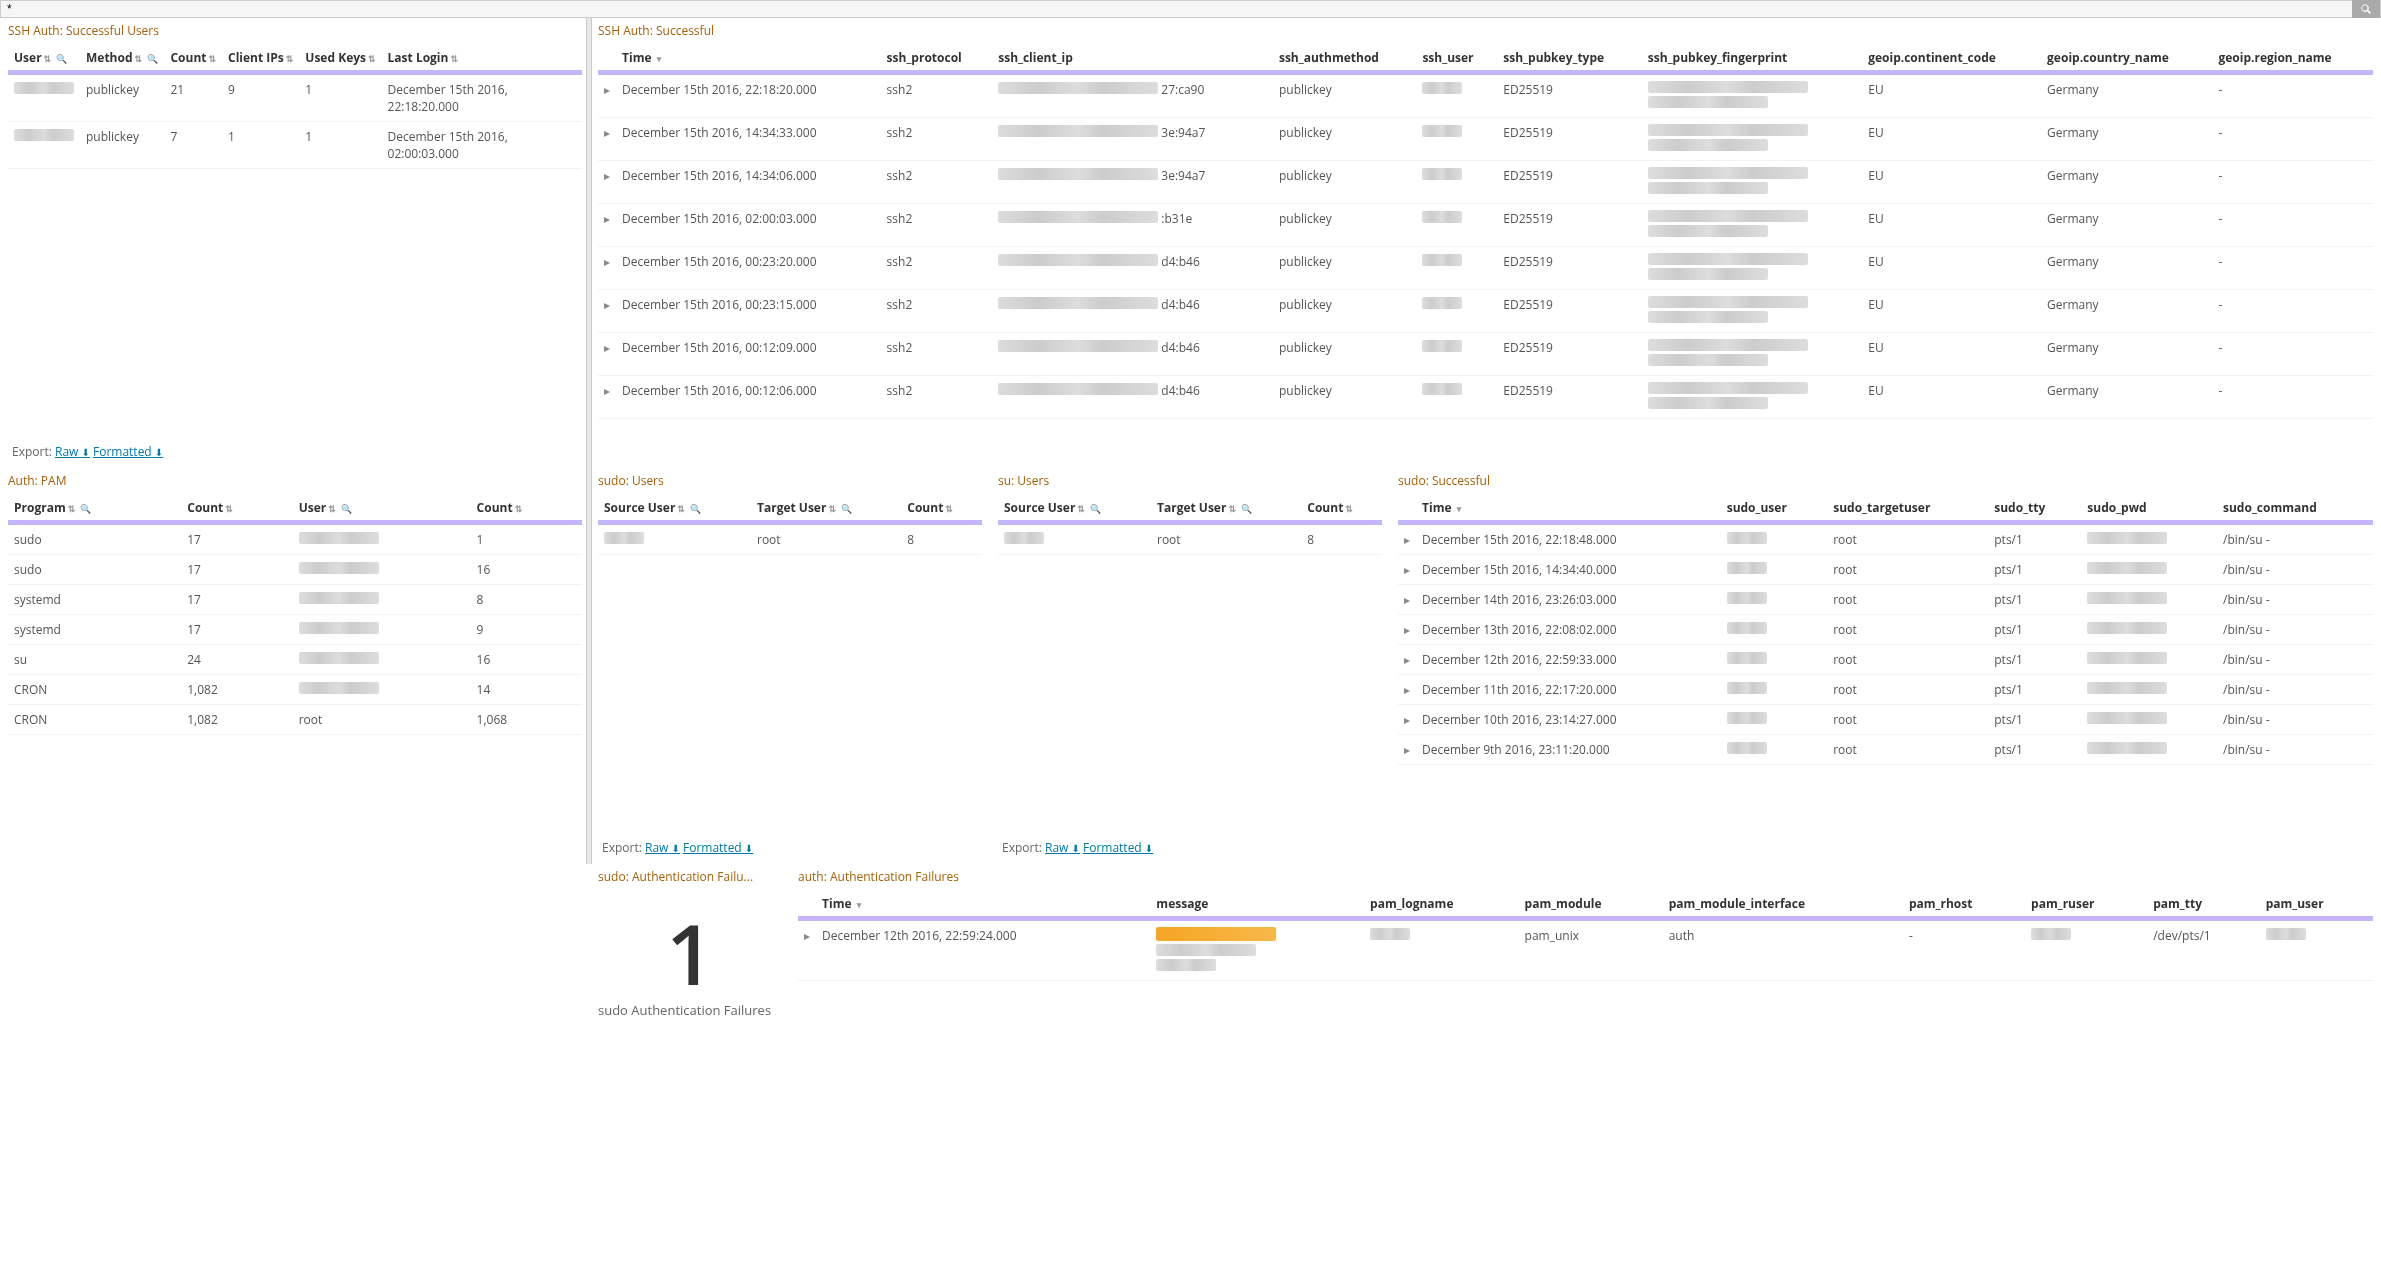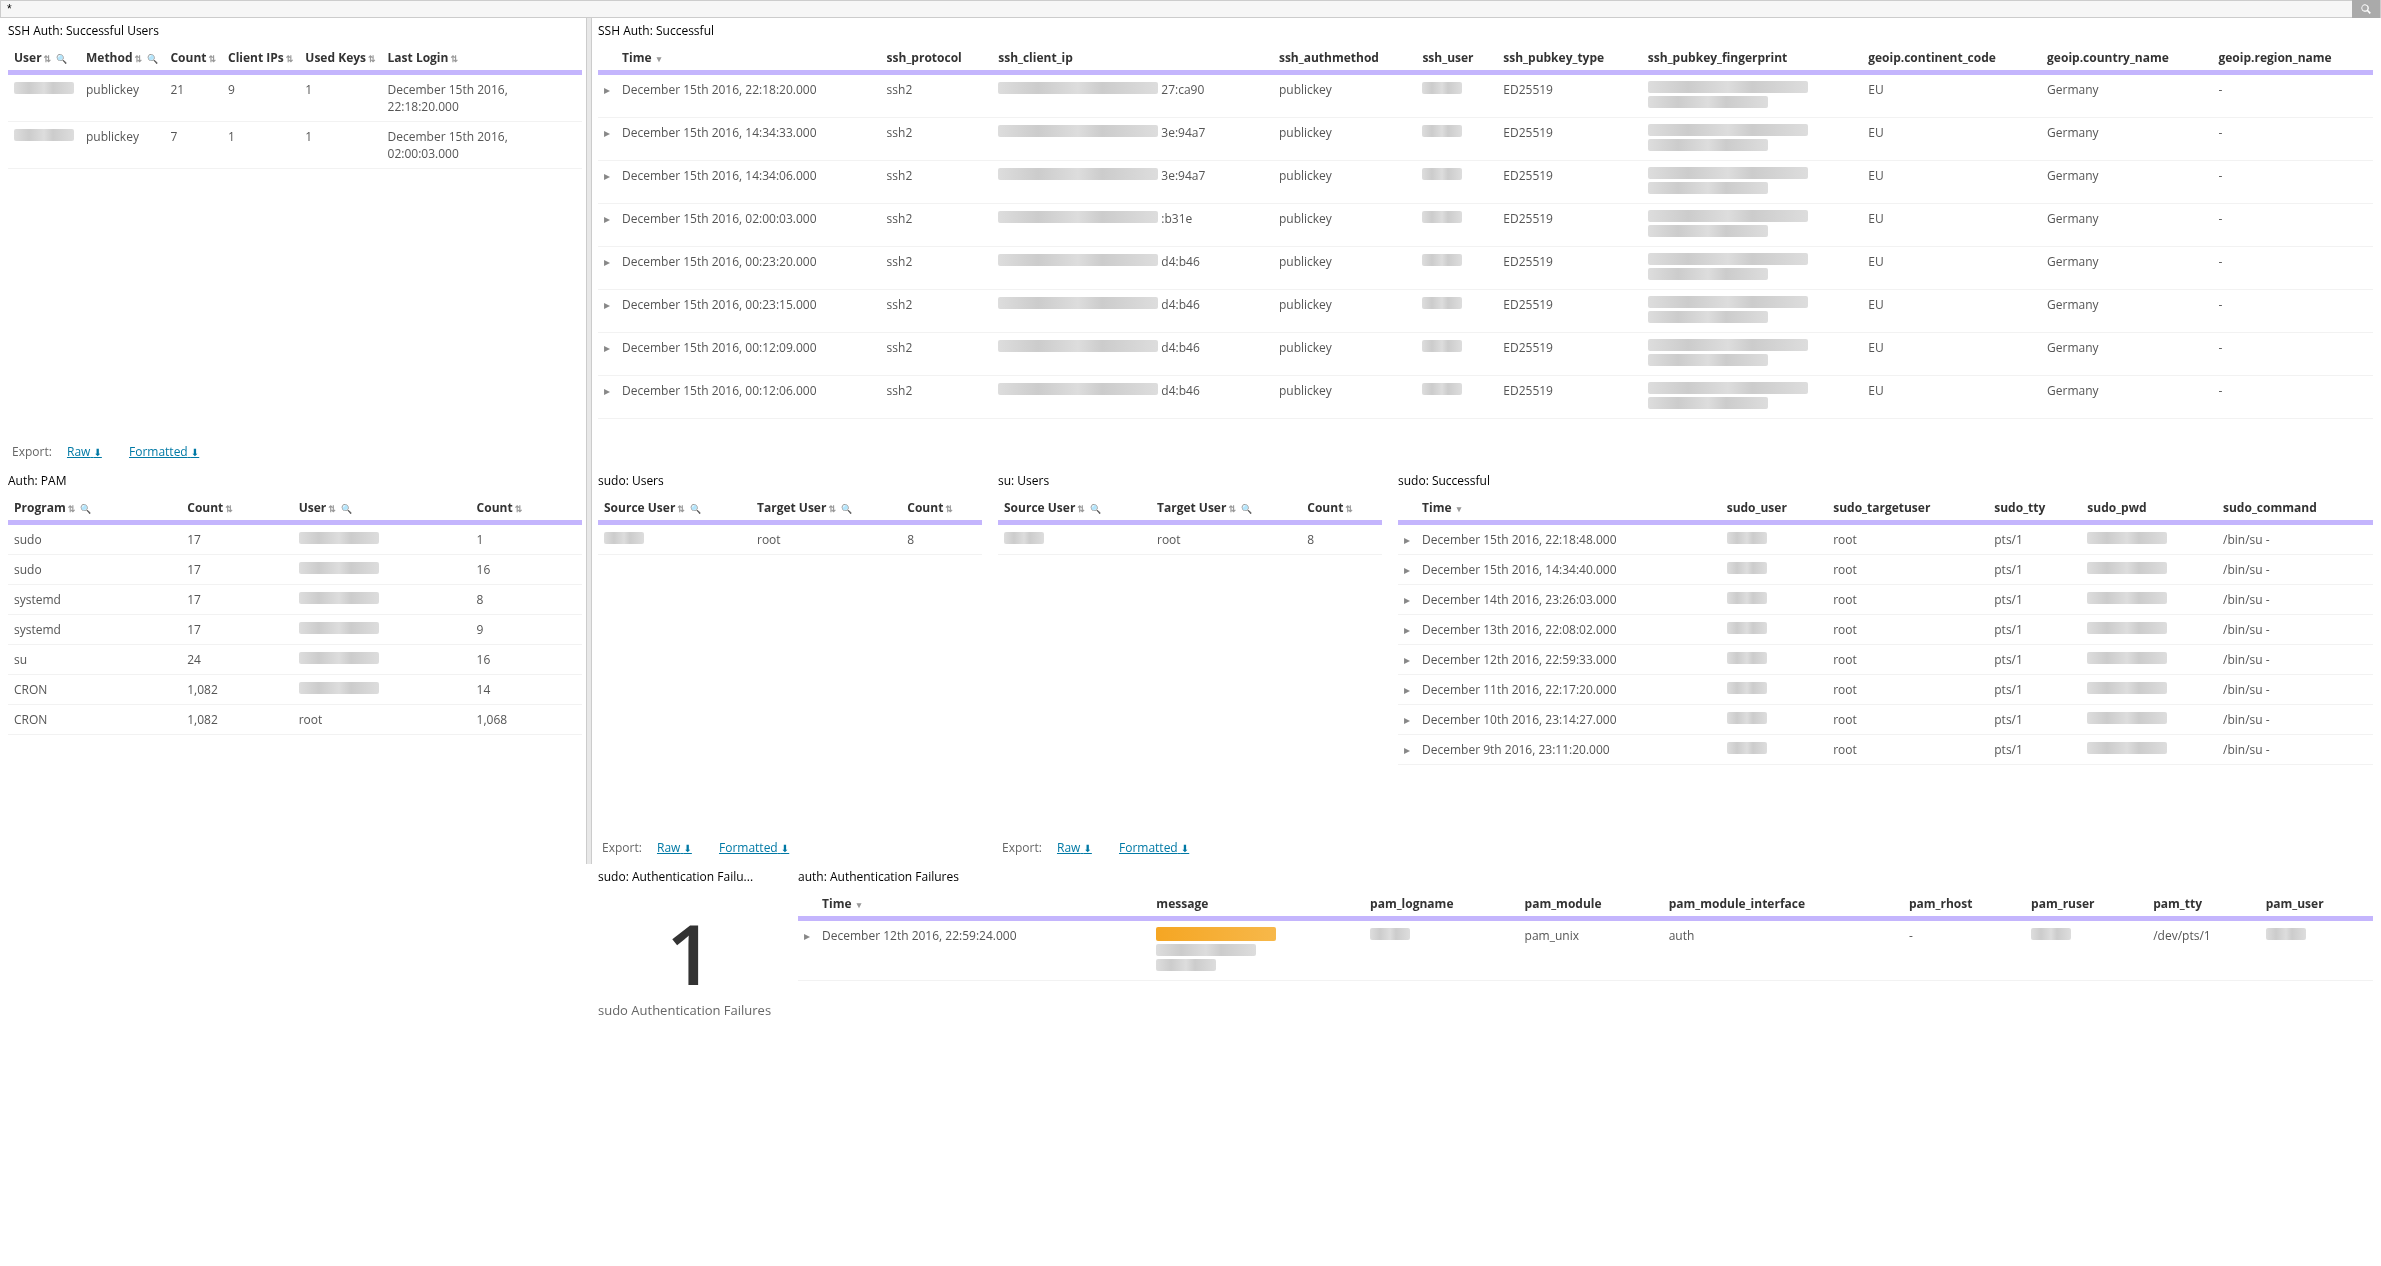--- a/index.html
+++ b/index.html
@@ -42,21 +42,21 @@
   grid-template-columns: 590px 1791px;
   grid-template-rows: auto auto auto;
 }
 
 .panel {
   position: relative;
   padding: 4px 8px 8px 8px;
 }
 .panel-title {
   font-size: 12px;
-  color: #000000;
+  color: #a16207;
   font-weight: 400;
   margin-bottom: 6px;
   white-space: nowrap;
   overflow: hidden;
   text-overflow: ellipsis;
 }
 
 .row2 {
   display: grid;
   grid-template-columns: 400px 400px 991px;
@@ -96,21 +96,21 @@
 .blur-w80 { width: 80px; }
 .blur-w100 { width: 100px; }
 .blur-w120 { width: 120px; }
 .blur-w160 { width: 160px; }
 
 .export-bar {
   font-size: 12px;
   color: #666;
   padding: 4px 0 0 4px;
 }
-.export-bar a { color: #0079a5; text-decoration: underline; margin: 0 12px; cursor: pointer; }
+.export-bar a { color: #0079a5; text-decoration: underline; margin: 0 0; cursor: pointer; }
 .dl-glyph { font-size: 10px; }
 
 .resize-handle {
   position: absolute;
   right: -2px; top: 0; bottom: 0;
   width: 6px;
   background: #e8e8e8;
   border-left: 1px solid #ccc;
   border-right: 1px solid #ccc;
   cursor: col-resize;

